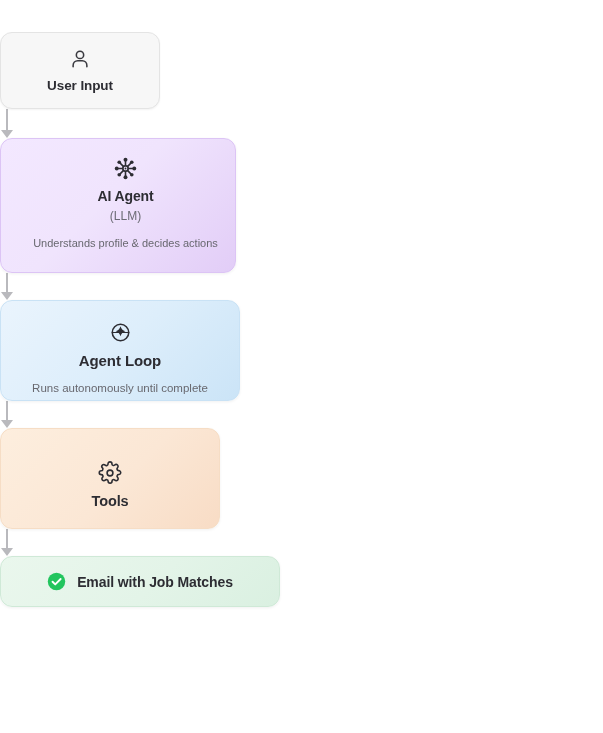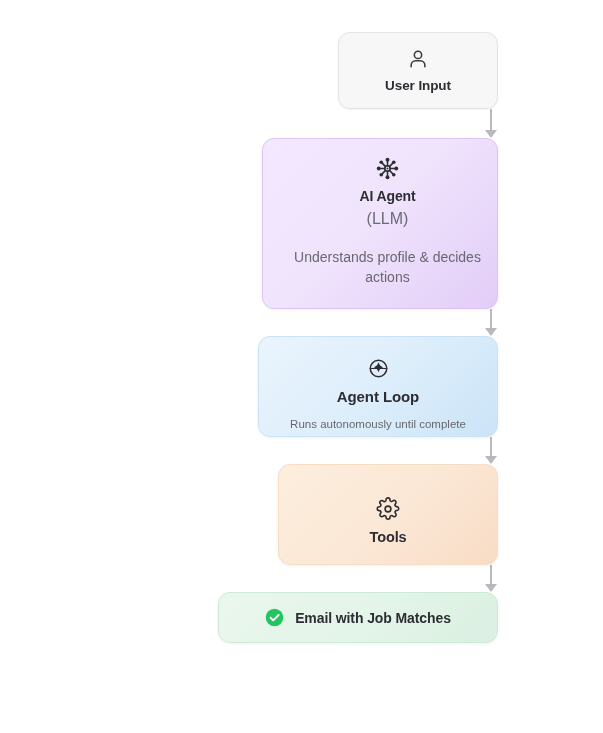--- a/index.html
+++ b/index.html
@@ -14,21 +14,21 @@
     -webkit-font-smoothing: antialiased;
     overflow: hidden;
   }
 
   #flow {
     position: relative;
     width: 498px;
     height: 733px;
     display: flex;
     flex-direction: column;
-    align-items: flex-end;
+    align-items: flex-start;
   }
 
   .node {
     box-sizing: border-box;
     border-radius: 12px;
     text-align: center;
     position: relative;
   }
 
   
@@ -94,30 +94,30 @@
     font-weight: bold;
     color: #2d2d33;
     line-height: 1.25;
     letter-spacing: -0.1px;
   }
   .node-user .title { font-size: 13.5px; }
   .node-loop .title { font-size: 15px; }
   .node-tools .title { font-size: 14.5px; }
 
   .subtitle {
-    font-size: 16px;
+    font-size: 12px;
     color: #6b6b74;
     margin-top: 4px;
     line-height: 1.3;
   }
 
   .desc {
-    font-size: 14px;
+    font-size: 11px;
     color: #68686f;
-    margin-top: 17px;
+    margin-top: 11px;
     line-height: 1.45;
   }
   .node-loop .desc { margin-top: 9px; font-size: 11.5px; }
   .node-tools .desc { margin-top: 7px; font-size: 11.5px; }
 
   .result-label {
     font-size: 14px;
     font-weight: bold;
     color: #2d2d33;
     letter-spacing: -0.1px;

